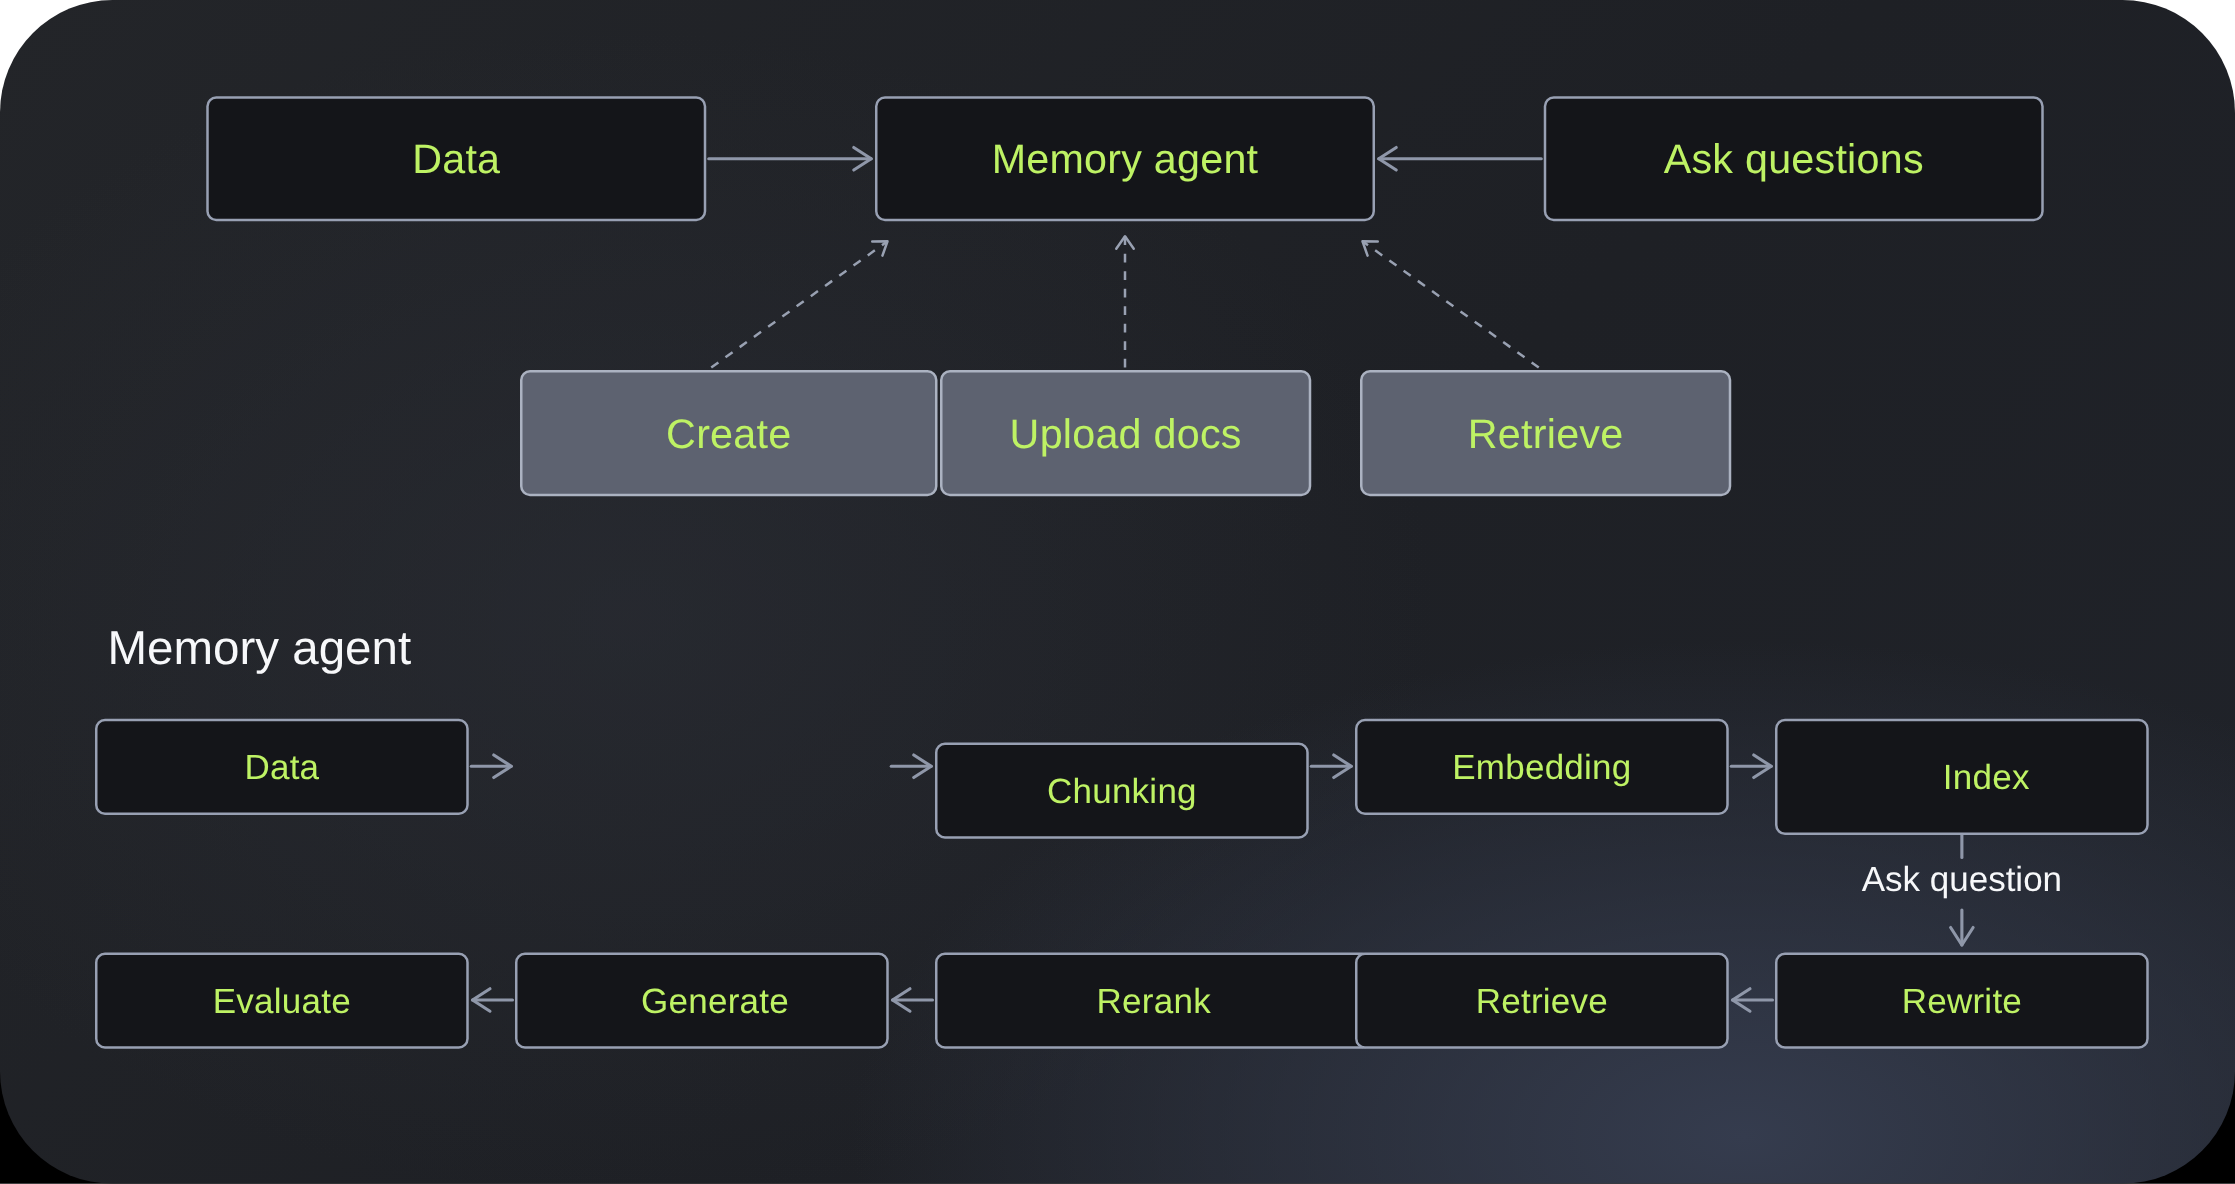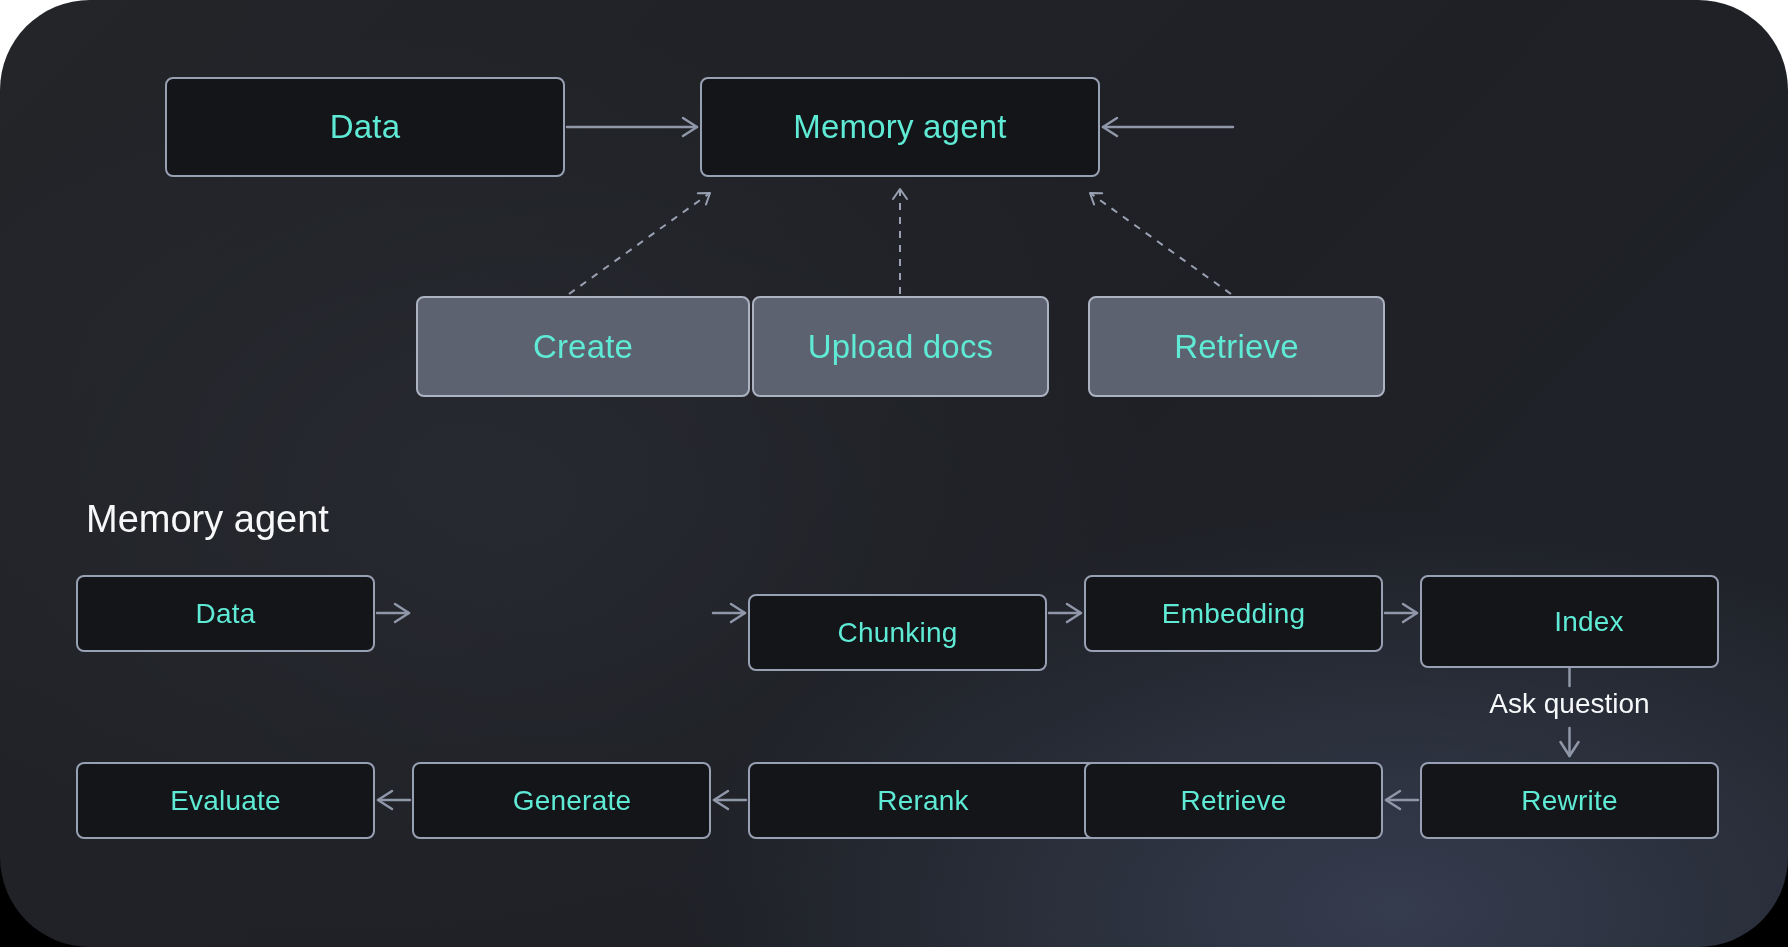--- a/index.html
+++ b/index.html
@@ -37,21 +37,21 @@
   }
   .node {
     position: absolute;
     display: flex;
     align-items: center;
     justify-content: center;
     box-sizing: border-box;
     background: #141519;
     border: 2.5px solid #98a0b3;
     border-radius: 8px;
-    color: #5eead4;
+    color: #bef264;
     font-size: 33px;
     letter-spacing: 0.2px;
     white-space: nowrap;
   }
   .action {
     background: #5d6270;
     border-color: #abb2c1;
   }
   .small {
     font-size: 28px;
@@ -132,20 +132,21 @@
       <line class="solid" x1="1569.5" y1="728" x2="1569.5" y2="756" marker-end="url(#chev)"></line>
 
       <line class="solid" x1="1418" y1="800" x2="1386" y2="800" marker-end="url(#chev)"></line>
       <line class="solid" x1="1082" y1="800" x2="1050" y2="800" marker-end="url(#chev)"></line>
       <line class="solid" x1="746" y1="800" x2="714" y2="800" marker-end="url(#chev)"></line>
       <line class="solid" x1="410" y1="800" x2="378" y2="800" marker-end="url(#chev)"></line>
     </svg>
 
     <div class="node" id="n-data-top">Data</div>
     <div class="node" id="n-memory-top">Memory agent</div>
+    <div class="node" id="n-ask-top">Ask questions</div>
 
     <div class="node action" id="n-create">Create</div>
     <div class="node action" id="n-upload">Upload docs</div>
     <div class="node action" id="n-retrieve-mid">Retrieve</div>
 
     <div class="floating-label" id="section-title">Memory agent</div>
 
     <div class="node small" id="n-data">Data</div>
     <div class="node small" id="n-chunking">Chunking</div>
     <div class="node small" id="n-embedding">Embedding</div>

